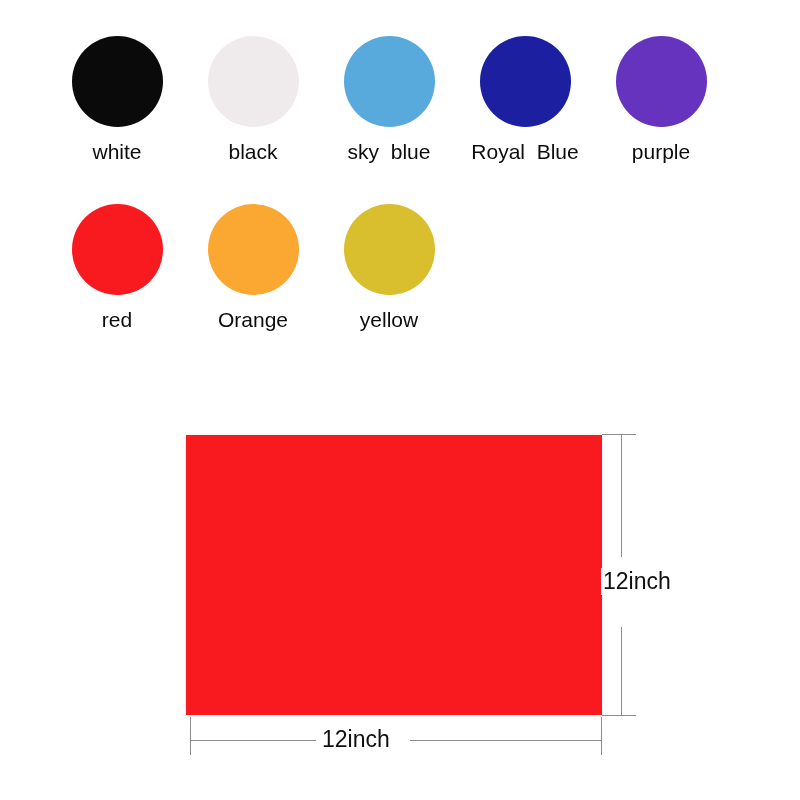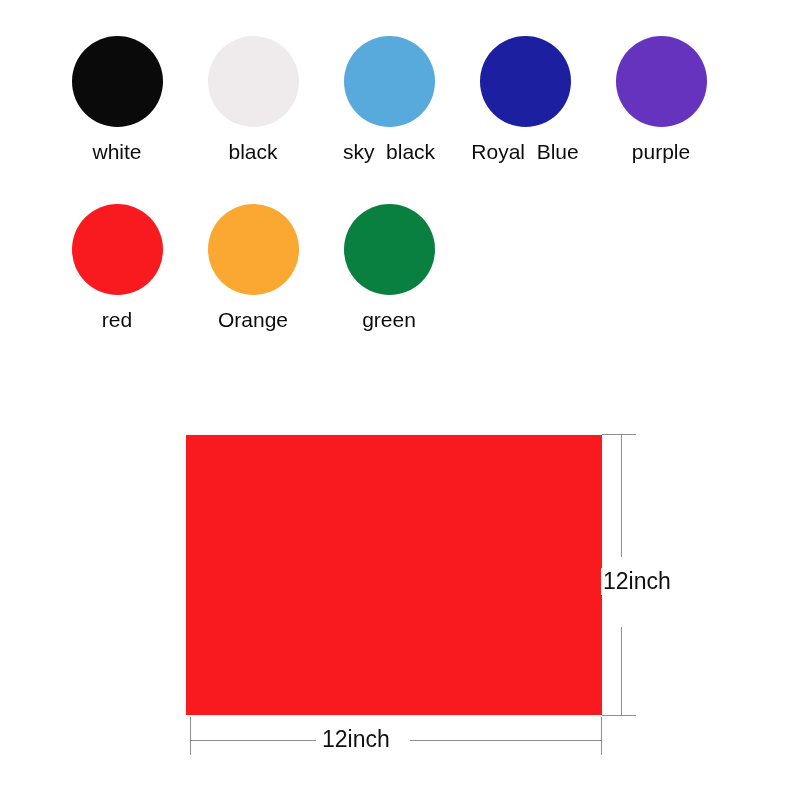--- a/index.html
+++ b/index.html
@@ -187,21 +187,21 @@
       <div class="swatch-cell">
         <span class="swatch-dot" style="background: rgb(10, 10, 10);"></span>
         <span class="swatch-label">white</span>
       </div>
       <div class="swatch-cell">
         <span class="swatch-dot" style="background: rgb(239, 235, 236);"></span>
         <span class="swatch-label">black</span>
       </div>
       <div class="swatch-cell">
         <span class="swatch-dot" style="background: rgb(88, 169, 220);"></span>
-        <span class="swatch-label">sky  black</span>
+        <span class="swatch-label">sky  blue</span>
       </div>
       <div class="swatch-cell">
         <span class="swatch-dot" style="background: rgb(27, 31, 160);"></span>
         <span class="swatch-label">Royal  Blue</span>
       </div>
       <div class="swatch-cell">
         <span class="swatch-dot" style="background: rgb(102, 51, 191);"></span>
         <span class="swatch-label">purple</span>
       </div>
     </div>
@@ -209,22 +209,22 @@
     <div class="swatch-row row-2">
       <div class="swatch-cell">
         <span class="swatch-dot" style="background: rgb(249, 26, 32);"></span>
         <span class="swatch-label">red</span>
       </div>
       <div class="swatch-cell">
         <span class="swatch-dot" style="background: rgb(250, 168, 50);"></span>
         <span class="swatch-label">Orange</span>
       </div>
       <div class="swatch-cell">
-        <span class="swatch-dot" style="background: rgb(10, 128, 64);"></span>
-        <span class="swatch-label">green</span>
+        <span class="swatch-dot" style="background: rgb(217, 190, 46);"></span>
+        <span class="swatch-label">yellow</span>
       </div>
     </div>
 
   </div>
 
   <div class="product-block">
     <div class="product-rect" style="background: rgb(249, 26, 32);"></div>
 
     <div class="dim-v-ext-top" style="background: rgb(141, 141, 141);"></div>
     <div class="dim-v-ext-bot" style="background: rgb(141, 141, 141);"></div>

